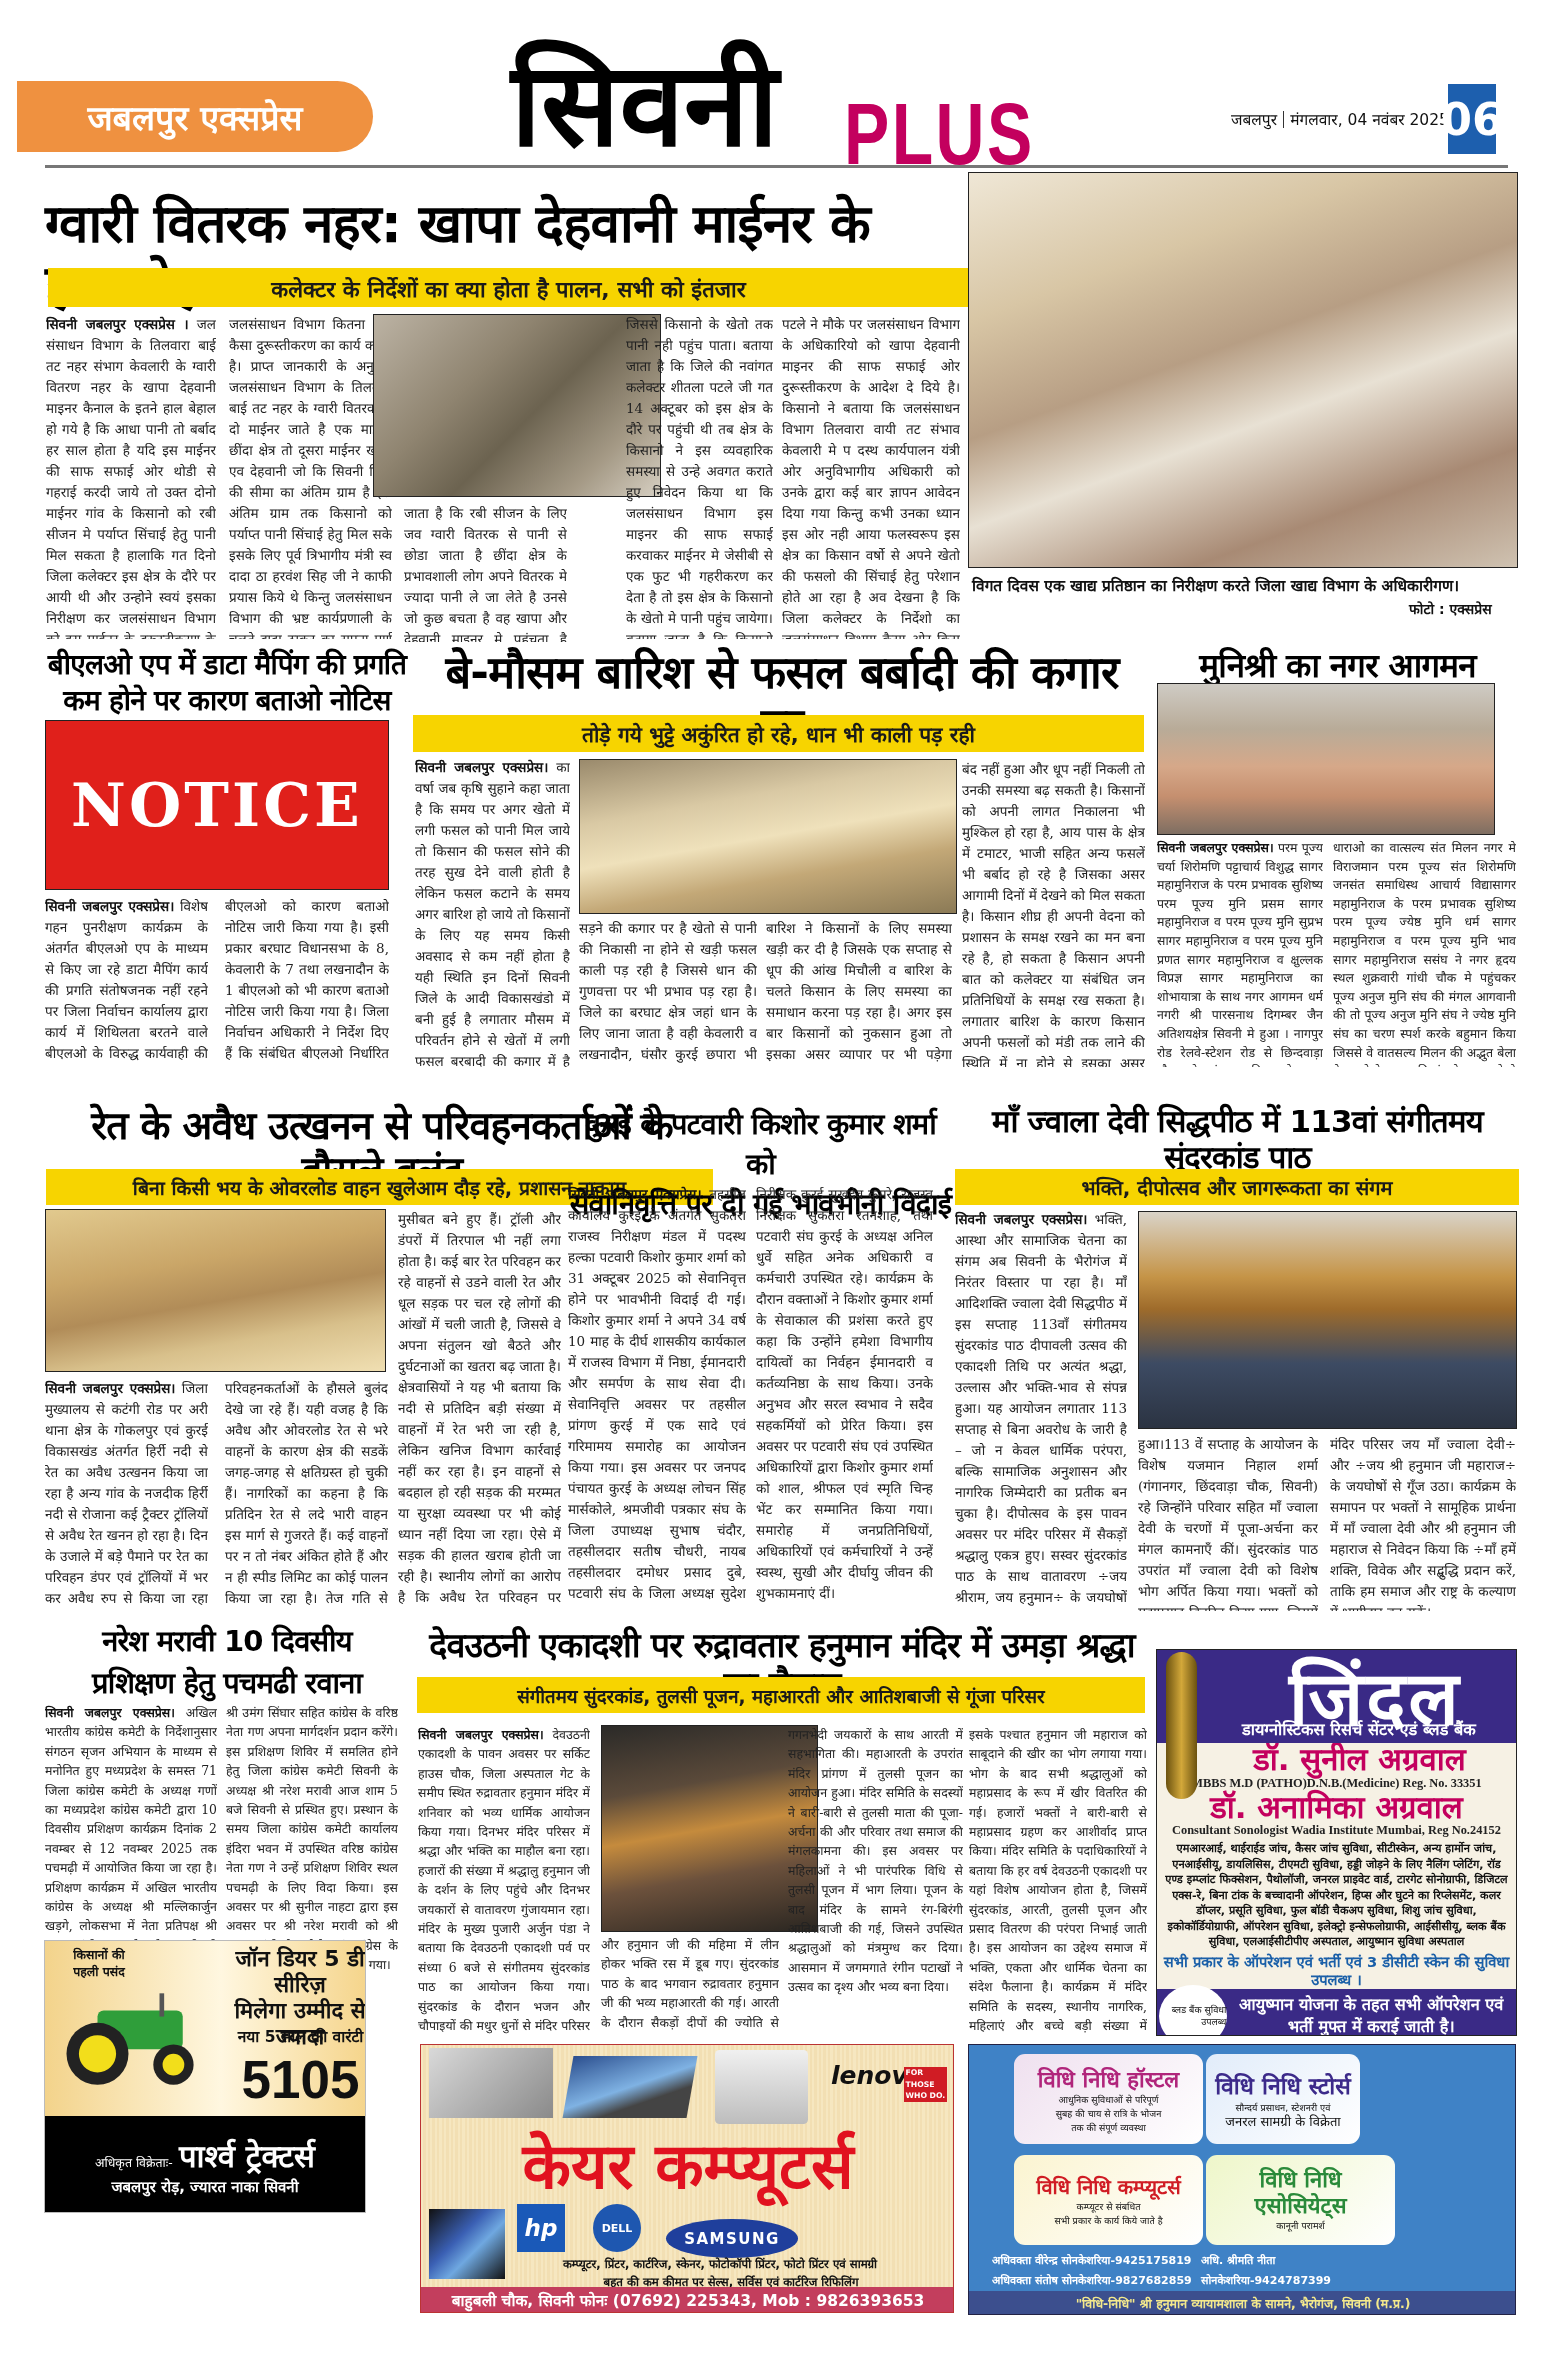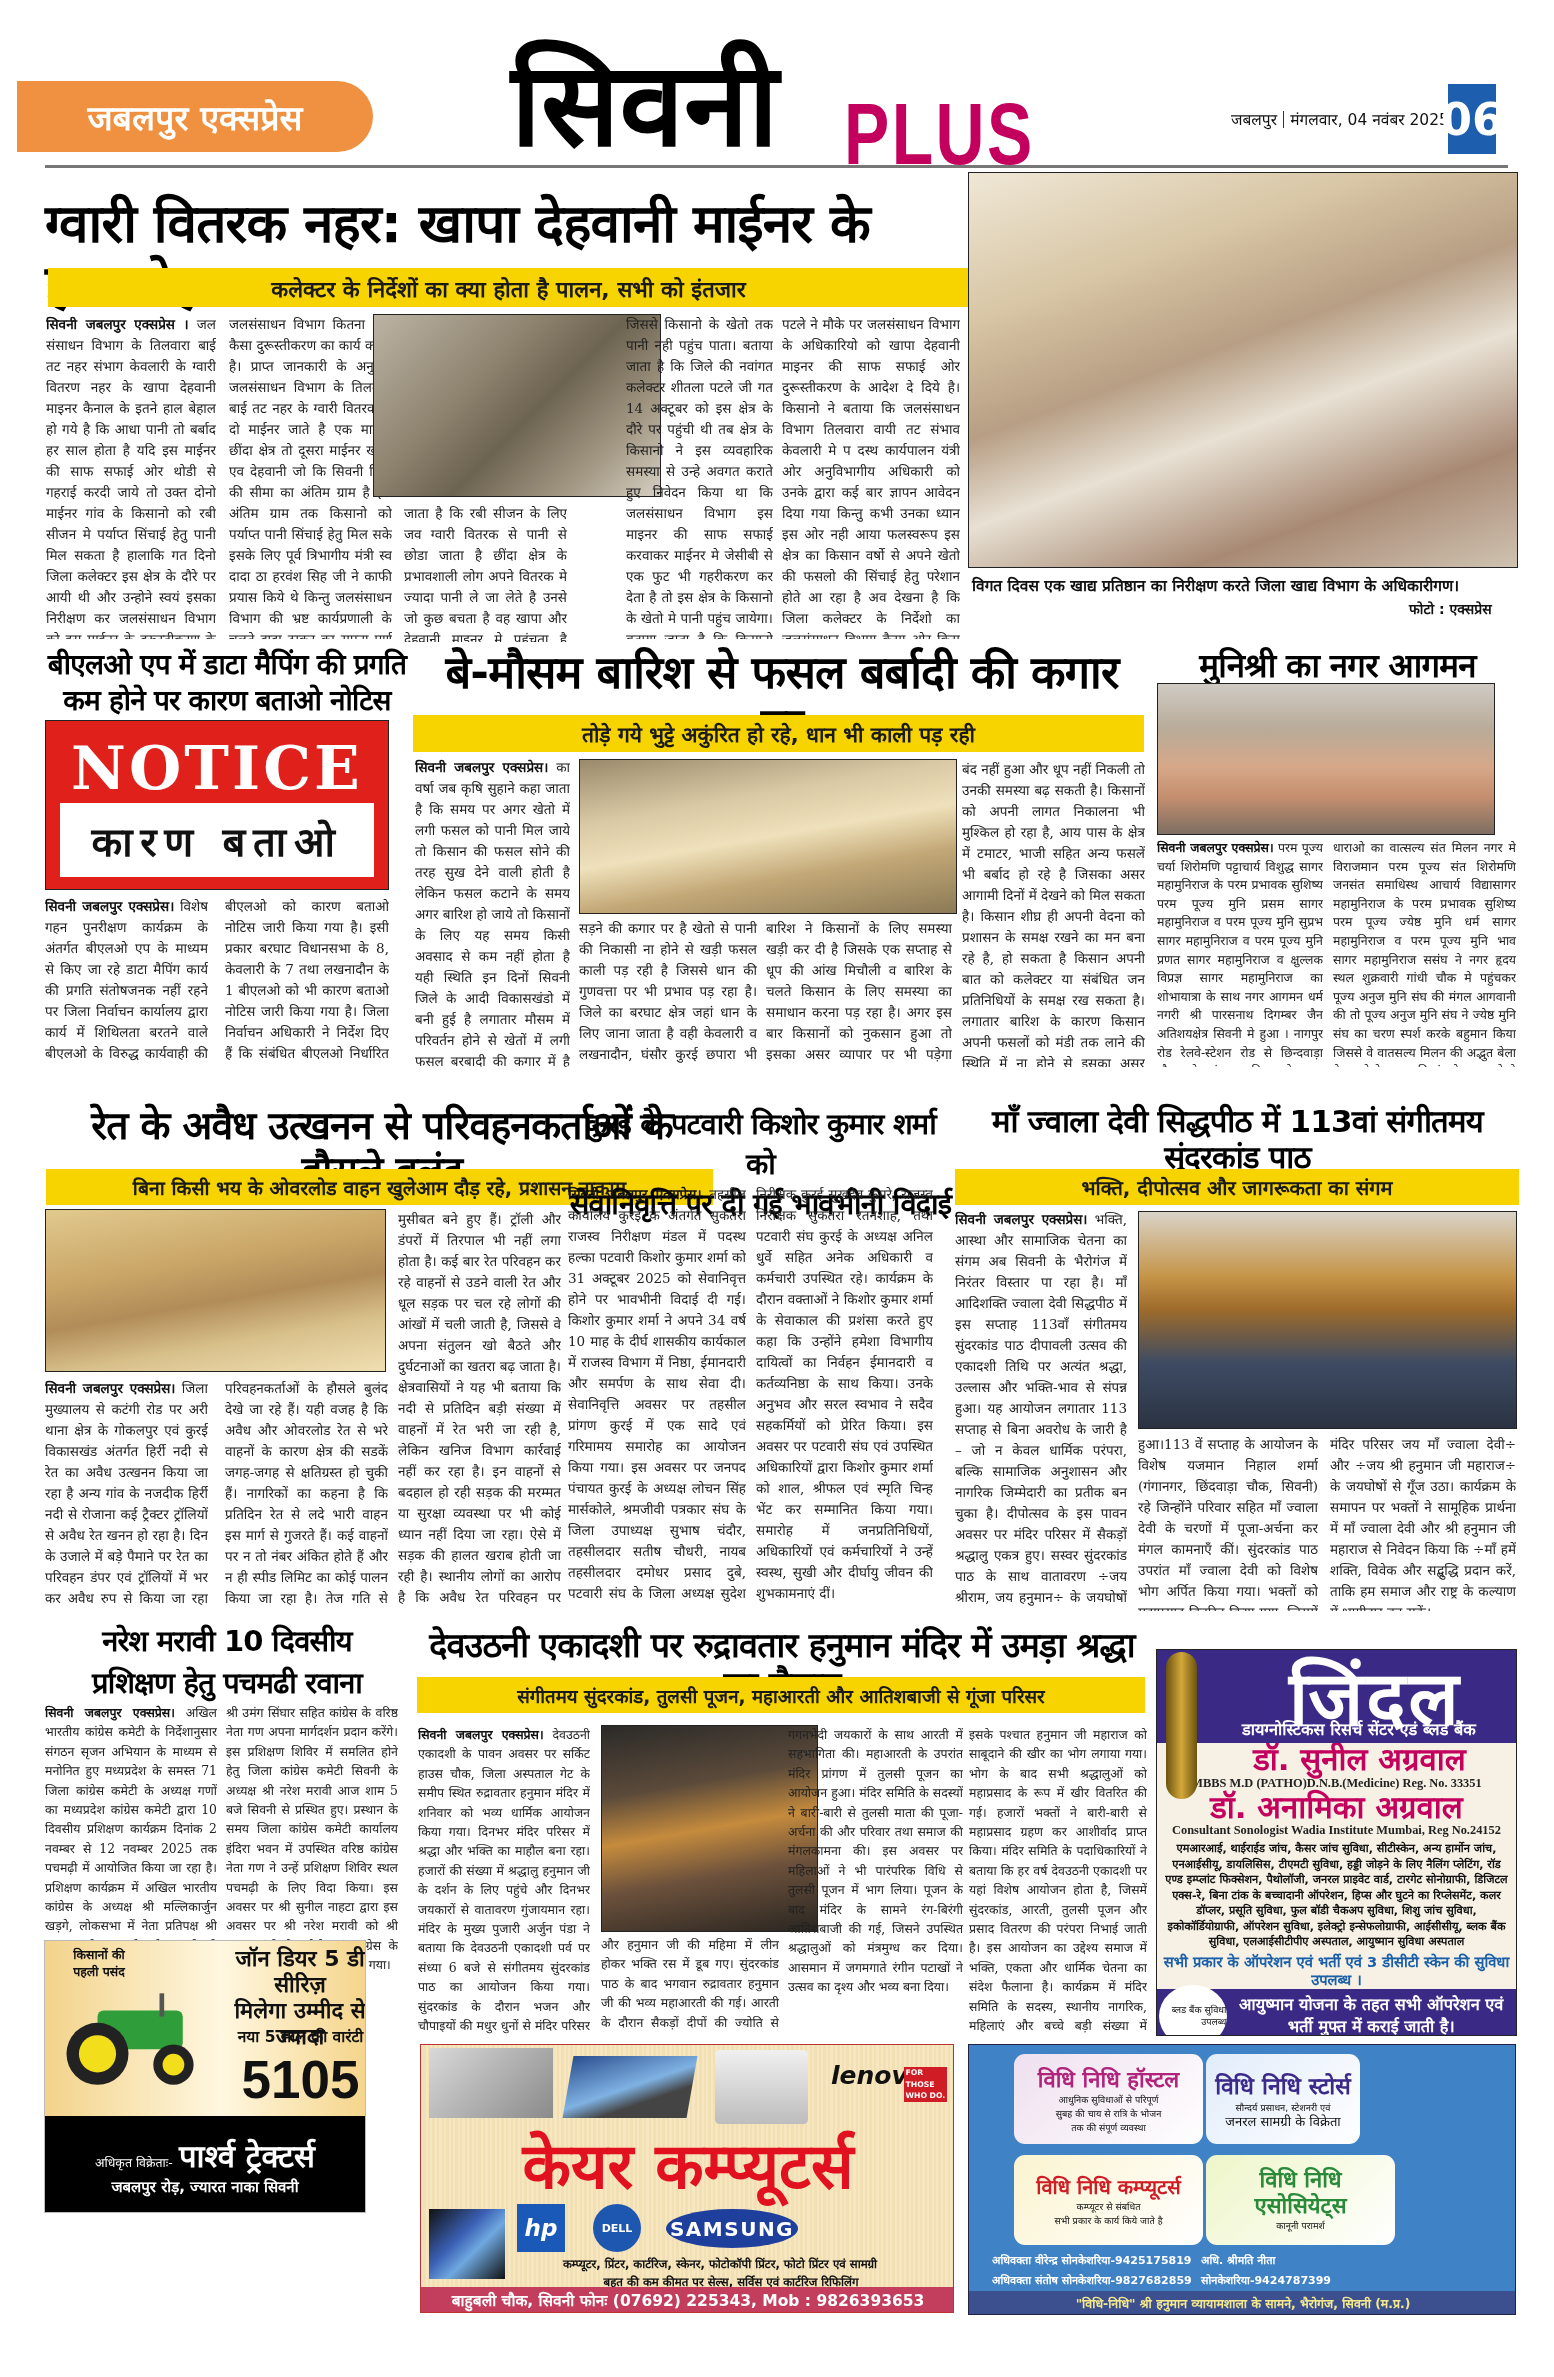--- a/index.html
+++ b/index.html
@@ -74,21 +74,20 @@
 <div class="abs photo ph-office" style="left:968px;top:172px;width:550px;height:396px;"></div>
 <div class="abs caption" style="left:972px;top:574px;width:542px;font-size:15.5px;">विगत दिवस एक खाद्य प्रतिष्ठान का निरीक्षण करते जिला खाद्य विभाग के अधिकारीगण।</div>
 <div class="abs caption" style="left:1409px;top:599px;font-size:14px;">फोटो : एक्सप्रेस</div>
 
 <div class="abs headline" style="left:45px;top:647px;width:364px;font-size:28px;line-height:36px;text-align:center;">
   <div>बीएलओ एप में डाटा मैपिंग की प्रगति</div>
   <div>कम होने पर कारण बताओ नोटिस जारी</div>
 </div>
 <div class="abs notice-box" style="left:45px;top:720px;width:344px;height:170px;">
   <div class="notice-word">NOTICE</div>
-  <div class="notice-band">कारण बताओ</div>
 </div>
 <div class="abs col" style="left:45px;top:896px;width:163px;height:170px;overflow:hidden;"><b>सिवनी जबलपुर एक्सप्रेस।</b> <span>विशेष गहन पुनरीक्षण कार्यक्रम के अंतर्गत बीएलओ एप के माध्यम से किए जा रहे डाटा मैपिंग कार्य की प्रगति संतोषजनक नहीं रहने पर जिला निर्वाचन कार्यालय द्वारा कार्य में शिथिलता बरतने वाले बीएलओ के विरुद्ध कार्यवाही की गई है। सिवनी विधानसभा क्षेत्र के 10 प्रतिशत से कम प्रगति दर्ज कराने वाले 28</span></div>
 <div class="abs col" style="left:225px;top:896px;width:164px;height:170px;overflow:hidden;">बीएलओ को कारण बताओ नोटिस जारी किया गया है। इसी प्रकार बरघाट विधानसभा के 8, केवलारी के 7 तथा लखनादौन के 1 बीएलओ को भी कारण बताओ नोटिस जारी किया गया है। जिला निर्वाचन अधिकारी ने निर्देश दिए हैं कि संबंधित बीएलओ निर्धारित समयसीमा में अपने कार्य की प्रगति सुधारें, अन्यथा अनुशासनात्मक कार्यवाही की जाएगी।</div>
 
 <div class="abs headline" style="left:418px;top:647px;width:728px;font-size:45px;text-align:center;">बे-मौसम बारिश से फसल बर्बादी की कगार पर</div>
 <div class="abs kicker" style="left:413px;top:715px;width:731px;height:37px;font-size:21px;">तोड़े गये भुट्टे अकुंरित हो रहे, धान भी काली पड़ रही</div>
 <div class="abs col" style="left:415px;top:757px;width:155px;height:310px;overflow:hidden;"><b>सिवनी जबलपुर एक्सप्रेस।</b> <span>का वर्षा जब कृषि सुहाने कहा जाता है कि समय पर अगर खेतो में लगी फसल को पानी मिल जाये तो किसान की फसल सोने की तरह सुख देने वाली होती है लेकिन फसल कटाने के समय अगर बारिश हो जाये तो किसानों के लिए यह समय किसी अवसाद से कम नहीं होता है यही स्थिति इन दिनों सिवनी जिले के आदी विकासखंडो में बनी हुई है लगातार मौसम में परिवर्तन होने से खेतों में लगी फसल बरबादी की कगार में है धान के खेतो में पानी भर गया है। जिन किसानों ने खेतों से मक्का तोड़कर रखे है वे नमी एवं पानी के कारण अंकुरित हो रहे है वही धान के खेतो में पानी भरने से फसल</span></div>
 <div class="abs photo ph-corn" style="left:579px;top:759px;width:378px;height:155px;"></div>
 <div class="abs col" style="left:579px;top:918px;width:178px;height:149px;overflow:hidden;">सड़ने की कगार पर है खेतो से पानी की निकासी ना होने से खड़ी फसल काली पड़ रही है जिससे धान की गुणवत्ता पर भी प्रभाव पड़ रहा है। जिले का बरघाट क्षेत्र जहां धान के लिए जाना जाता है वही केवलारी व लखनादौन, घंसौर कुरई छपारा भी मक्का की खेती के लिए जाना जाता है लेकिन इस साल</div>
 <div class="abs col" style="left:766px;top:918px;width:186px;height:149px;overflow:hidden;">बारिश ने किसानों के लिए समस्या खड़ी कर दी है जिसके एक सप्ताह से धूप की आंख मिचौली व बारिश के चलते किसान के लिए समस्या का समाधान करना पड़ रहा है। अगर इस बार किसानों को नुकसान हुआ तो इसका असर व्यापार पर भी पड़ेगा किसान मान रहे है कि अगर एक दो दिन में पानी</div>
@@ -190,21 +189,21 @@
   <div class="abs" style="left:410px;top:15.5px;font-size:25px;font-weight:900;font-style:italic;">lenovo</div>
   <div class="abs" style="left:483px;top:22px;font-size:7.7px;font-weight:bold;color:#fff;line-height:11.6px;">
     <div style="background:#d01c24;padding:0 1.5px">FOR</div>
     <div style="background:#d01c24;padding:0 1.5px">THOSE</div>
     <div style="background:#d01c24;padding:0 1.5px">WHO DO.</div>
   </div>
   <div class="abs" style="left:15.5px;top:76px;width:503px;text-align:center;font-size:63px;font-weight:900;color:#e1111f;">केयर कम्प्यूटर्स</div>
   <div class="abs" style="left:7.7px;top:164px;width:76px;height:70px;background:linear-gradient(135deg,#111,#3a5fb3 40%,#6fa8e0 60%,#111);"></div>
   <div class="abs" style="left:96px;top:159px;width:48px;height:48px;background:#1a59b8;color:#fff;font-size:23px;font-weight:900;font-style:italic;display:flex;align-items:center;justify-content:center;">hp</div>
   <div class="abs" style="left:172px;top:159px;width:48px;height:48px;border-radius:50%;background:#1e57b0;color:#fff;font-size:11px;font-weight:900;display:flex;align-items:center;justify-content:center;">DELL</div>
-  <div class="abs" style="left:245px;top:164px;width:132px;height:39px;border-radius:50%;background:#1f3f9c;color:#fff;font-size:20px;font-weight:900;display:flex;align-items:center;justify-content:center;letter-spacing:1.5px;">SAMSUNG</div>
+  <div class="abs" style="left:245px;top:174px;width:132px;height:39px;border-radius:50%;background:#1f3f9c;color:#fff;font-size:15px;font-weight:900;display:flex;align-items:center;justify-content:center;letter-spacing:1.5px;">SAMSUNG</div>
   <div class="abs" style="left:82px;top:211px;width:434px;font-size:11.6px;font-weight:bold;text-align:center;">कम्प्यूटर, प्रिंटर, कार्टरिज, स्केनर, फोटोकॉपी प्रिंटर, फोटो प्रिंटर एवं सामग्री</div>
   <div class="abs" style="left:93px;top:229px;width:434px;font-size:11.6px;font-weight:bold;text-align:center;">बहुत की कम कीमत पर सेल्स, सर्विस एवं कार्टरिज रिफिलिंग</div>
   <div class="abs" style="left:0;top:242px;width:534px;height:26px;background:#c33e5d;color:#fff;font-size:15.5px;font-weight:bold;display:flex;align-items:center;justify-content:center;">बाहुबली चौक, सिवनी फोनः (07692) 225343, Mob : 9826393653</div>
 </div>
 
 <div class="abs ad-vidhi">
   <div class="vd-box" style="left:45px;top:9.3px;width:189px;height:90px;background:linear-gradient(135deg,#efe0ef,#fff);">
     <div style="font-size:22px;font-weight:900;color:#b0257b;">विधि निधि हॉस्टल</div>
     <div style="font-size:9.3px;line-height:14px;">आधुनिक सुविधाओं से परिपूर्ण</div>
     <div style="font-size:9.3px;line-height:14px;">सुबह की चाय से रात्रि के भोजन</div>

